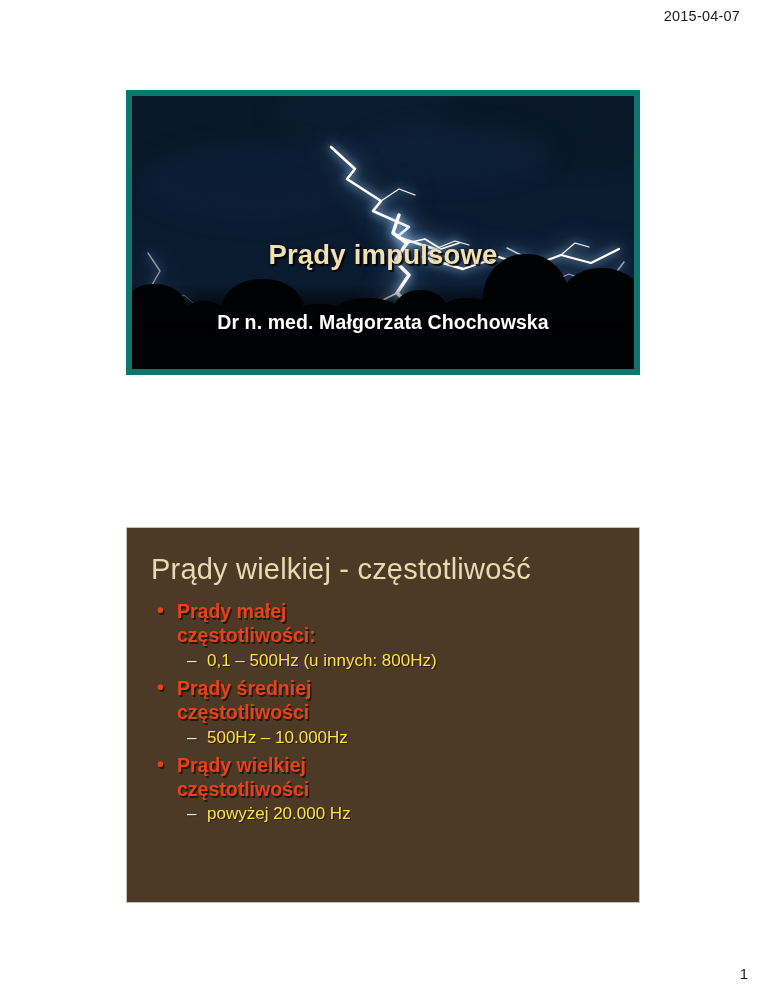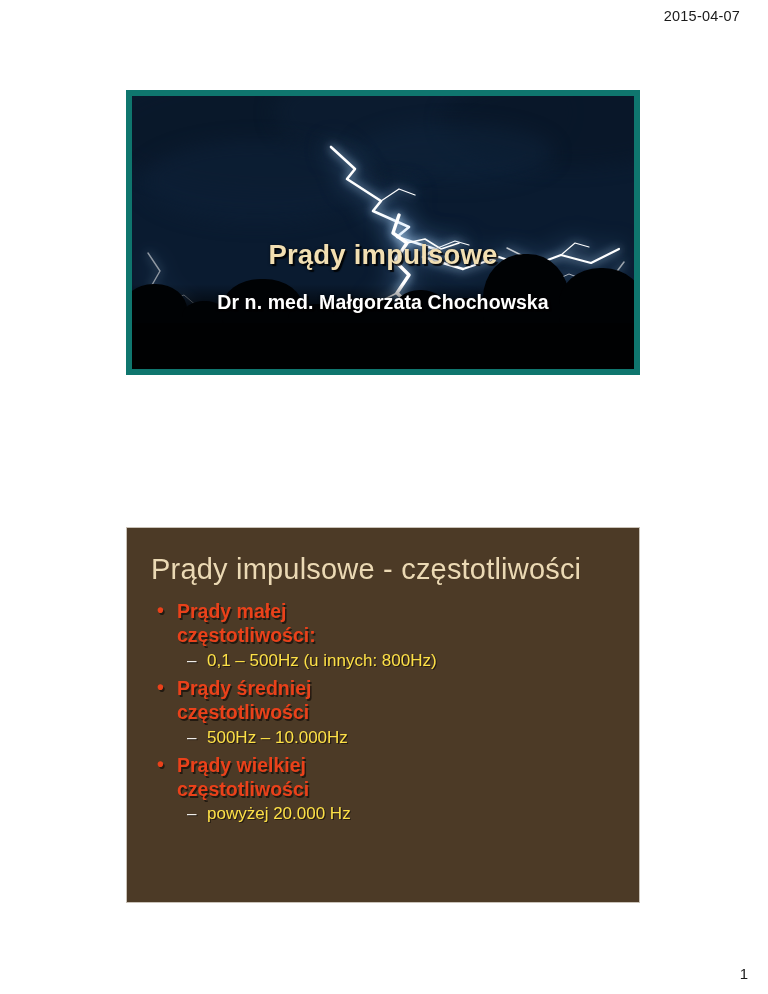--- a/index.html
+++ b/index.html
@@ -122,21 +122,21 @@
   }
   .s1-title {
     margin-top: 143px;
     font-size: 27.5px;
     font-weight: bold;
     color: #f2dfb2;
     letter-spacing: 0.2px;
     text-shadow: 2px 2px 1px rgba(0,0,0,0.85), 0 0 3px rgba(0,0,0,0.6);
   }
   .s1-subtitle {
-    margin-top: 20px;
+    margin-top: 40px;
     font-size: 19.5px;
     font-weight: bold;
     color: #ffffff;
     letter-spacing: 0.1px;
     text-shadow: 2px 2px 1px rgba(0,0,0,0.85), 0 0 3px rgba(0,0,0,0.6);
   }
 
   
   .slide-content {
     position: absolute;
@@ -267,21 +267,21 @@
   <div class="tree t9"></div>
   <div class="ground-flat"></div>
 
   <div class="slide1-text">
     <div class="s1-title">Prądy impulsowe</div>
     <div class="s1-subtitle">Dr n. med. Małgorzata Chochowska</div>
   </div>
 </div>
 
 <div class="slide-content">
-  <div class="s2-title">Prądy impulsowe - częstotliwości</div>
+  <div class="s2-title">Prądy wielkiej - częstotliwość</div>
 
   <div class="s2-body">
 
     <div class="bullet-group">
       <div class="bullet-main">Prądy małej
 częstotliwości:</div>
       <div class="bullet-sub">0,1 – 500Hz (u innych: 800Hz)</div>
     </div>
 
     <div class="bullet-group">

